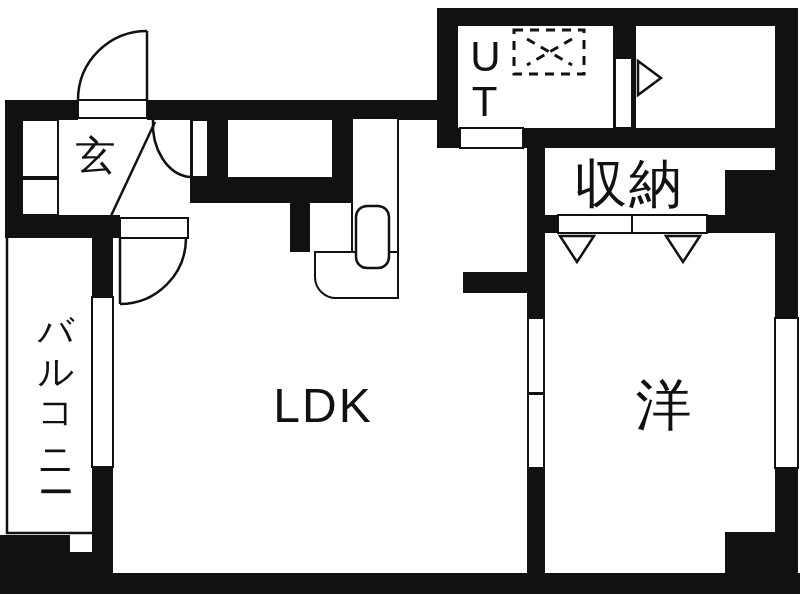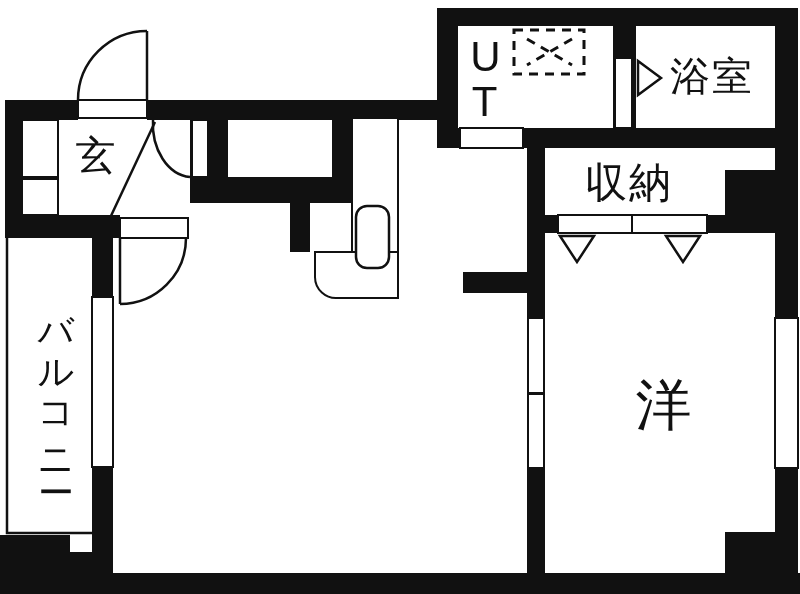--- a/index.html
+++ b/index.html
@@ -11,21 +11,21 @@
   .lbl{
     position:absolute;transform:translate(-50%,-50%);
     color:#111;white-space:nowrap;line-height:1;letter-spacing:1px;
     font-family:"Liberation Sans","DejaVu Sans",sans-serif;
   }
   .lbl-entrance{left:96px;top:155px;font-size:40px;}
   .lbl-wc{left:276px;top:149px;font-size:42px;letter-spacing:2px;}
   .lbl-ut-1{left:486px;top:57px;font-size:42px;}
   .lbl-ut-2{left:485px;top:102px;font-size:42px;}
   .lbl-bath{left:712px;top:76px;font-size:40px;letter-spacing:2px;}
-  .lbl-storage{left:629px;top:183px;font-size:42px;letter-spacing:2px;}
+  .lbl-storage{left:629px;top:183px;font-size:53px;letter-spacing:2px;}
   .lbl-ldk{left:323px;top:406px;font-size:48px;letter-spacing:2px;}
   .lbl-western{left:664px;top:405px;font-size:56px;}
   .lbl-balcony{
     left:56px;top:384px;font-size:36px;
     writing-mode:vertical-rl;letter-spacing:5px;
   }
 </style>
 </head>
 <body>
 
@@ -107,17 +107,17 @@
     <g fill="#ffffff" stroke="#111111" stroke-width="2.5" stroke-linejoin="miter">
       <polygon points="638,61 638,95 661,78"></polygon>
       <polygon points="560,236 594,236 577,262"></polygon>
       <polygon points="666,236 700,236 683,262"></polygon>
     </g>
   </svg>
 
   <div class="lbl lbl-entrance">玄</div>
   <div class="lbl lbl-ut-1">U</div>
   <div class="lbl lbl-ut-2">T</div>
-  <div class="lbl lbl-bath">浴室</div>
   <div class="lbl lbl-storage">収納</div>
+  <div class="lbl lbl-ldk">LDK</div>
   <div class="lbl lbl-western">洋</div>
   <div class="lbl lbl-balcony">バルコニー</div>
 </div>
 
 </body></html>

